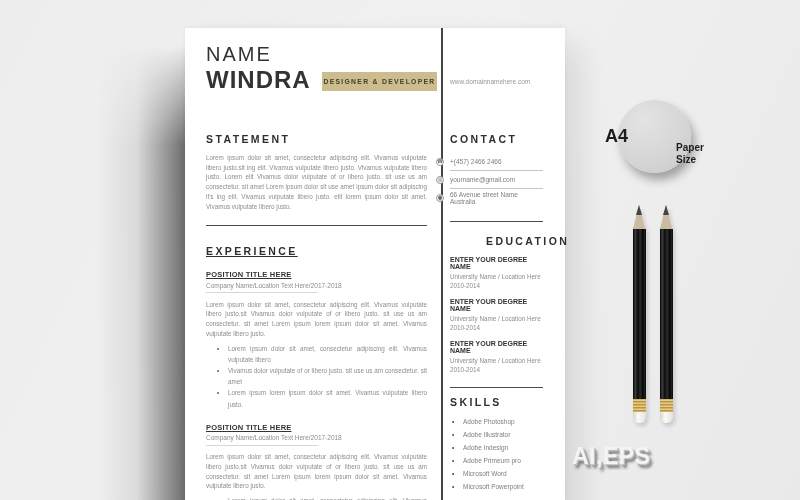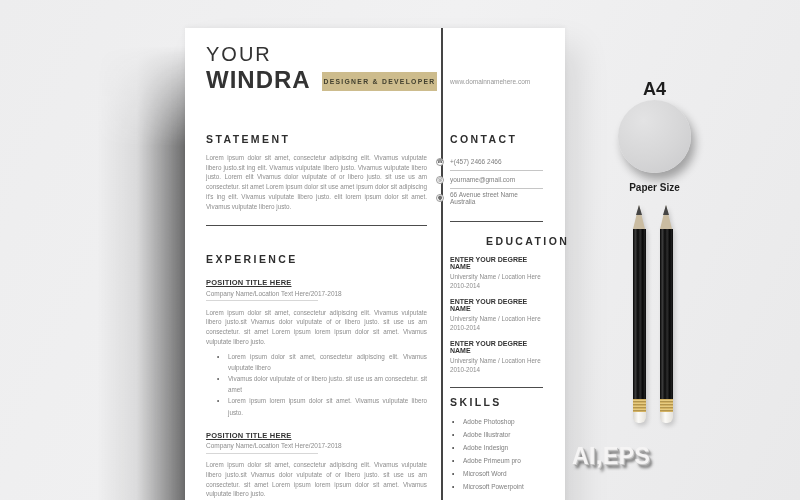--- a/index.html
+++ b/index.html
@@ -38,21 +38,21 @@
 
   
   .col-left  { position:absolute; left:21px;  top:105px; width:221px; }
   .col-right { position:absolute; left:265px; top:105px; width:93px;  }
 
   .section-title { font-size:10.5px; font-weight:700; letter-spacing:2.4px; color:#2e2e2e; }
   .body-text { font-size:6.3px; line-height:9.7px; color:#8d8d8d; text-align:justify; }
   .col-divider { border:none; border-top:1.3px solid #4c4c4c; margin-top:14px; }
 
   .statement-body { margin-top:8px; }
-  .experience-title { margin-top:27px; }
+  .experience-title { margin-top:19px;text-decoration:underline; }
 
   .job { margin-top:13px; }
   .job-title { font-size:7.5px; font-weight:700; color:#333; letter-spacing:0.2px;text-decoration:underline; }
   .job-company { font-size:6.5px; color:#8d8d8d; margin-top:2.5px; }
   .job-line { width:112px; border:none; border-top:1px solid #d7d7d7; margin-top:3.5px; }
   .job-body { margin-top:6.5px; }
   .job-bullets { list-style:none; margin-top:4px; }
   .job-bullets li { position:relative; padding-left:22px; font-size:6.3px; line-height:11.2px; color:#8d8d8d; text-align:justify; }
   .job-bullets li::before { content:"•"; position:absolute; left:11px; top:0; color:#555; }
 
@@ -74,21 +74,21 @@
   .skills-title { margin-top:8px; }
   .skills-list { list-style:none; margin-top:7px; }
   .skills-list li { position:relative; padding-left:13px; font-size:6.5px; line-height:13px; color:#7e7e7e; }
   .skills-list li::before { content:"•"; position:absolute; left:2px; top:0; color:#444; }
 
   
   .a4-badge {
     position:absolute; left:618px; top:100px; width:73px; height:73px; border-radius:50%;
     background:radial-gradient(circle at 35% 28%, #e3e3e4 0%, #d6d6d7 55%, #c9c9cb 100%);
     box-shadow:4px 7px 10px rgba(0,0,0,0.32);
-    display:flex; flex-direction:column; align-items:center; justify-content:center;
+    display:flex; flex-direction:row; align-items:center; justify-content:center;
     color:#1d1d1d;
     gap:48px;
   }
   .a4-size  { font-size:18px; font-weight:700; line-height:19px; }
   .a4-label { font-size:10px; font-weight:600; line-height:12px;margin-top:35px; }
 
   .pencil { position:absolute; width:13px; height:218px; top:205px;
             filter:drop-shadow(2px 3px 2px rgba(0,0,0,0.15)); }
   .pencil-1 { left:633px; } .pencil-2 { left:660px; }
   .p-tip { position:relative; width:0; height:0;
@@ -115,21 +115,21 @@
 </style>
 </head>
 <body>
 
 <div class="left-shadow"></div>
 
 <div class="paper">
   <div class="vline"></div>
 
   <div class="name-block">
-    <div class="first-name">YOUR</div>
+    <div class="first-name">NAME</div>
     <div class="last-name">WINDRA</div>
   </div>
   <div class="role-badge">DESIGNER &amp; DEVELOPER</div>
   <div class="website">www.domainnamehere.com</div>
 
   <div class="col-left">
     <div class="section-title">STATEMENT</div>
     <p class="body-text statement-body">Lorem ipsum dolor sit amet, consectetur adipiscing elit. Vivamus vulputate libero justo.sit ing elit. Vivamus vulputate libero justo. Vivamus vulputate libero justo. Lorem elit Vivamus dolor vulputate of or libero justo. sit use us am consectetur. sit amet Lorem ipsum dolor sit use amet ipsum dolor sit adipiscing it's ing elit. Vivamus vulputate libero justo. elit lorem ipsum dolor sit amet. Vivamus vulputate libero justo.</p>
     <hr class="col-divider">
     <div class="section-title experience-title">EXPERIENCE</div>

